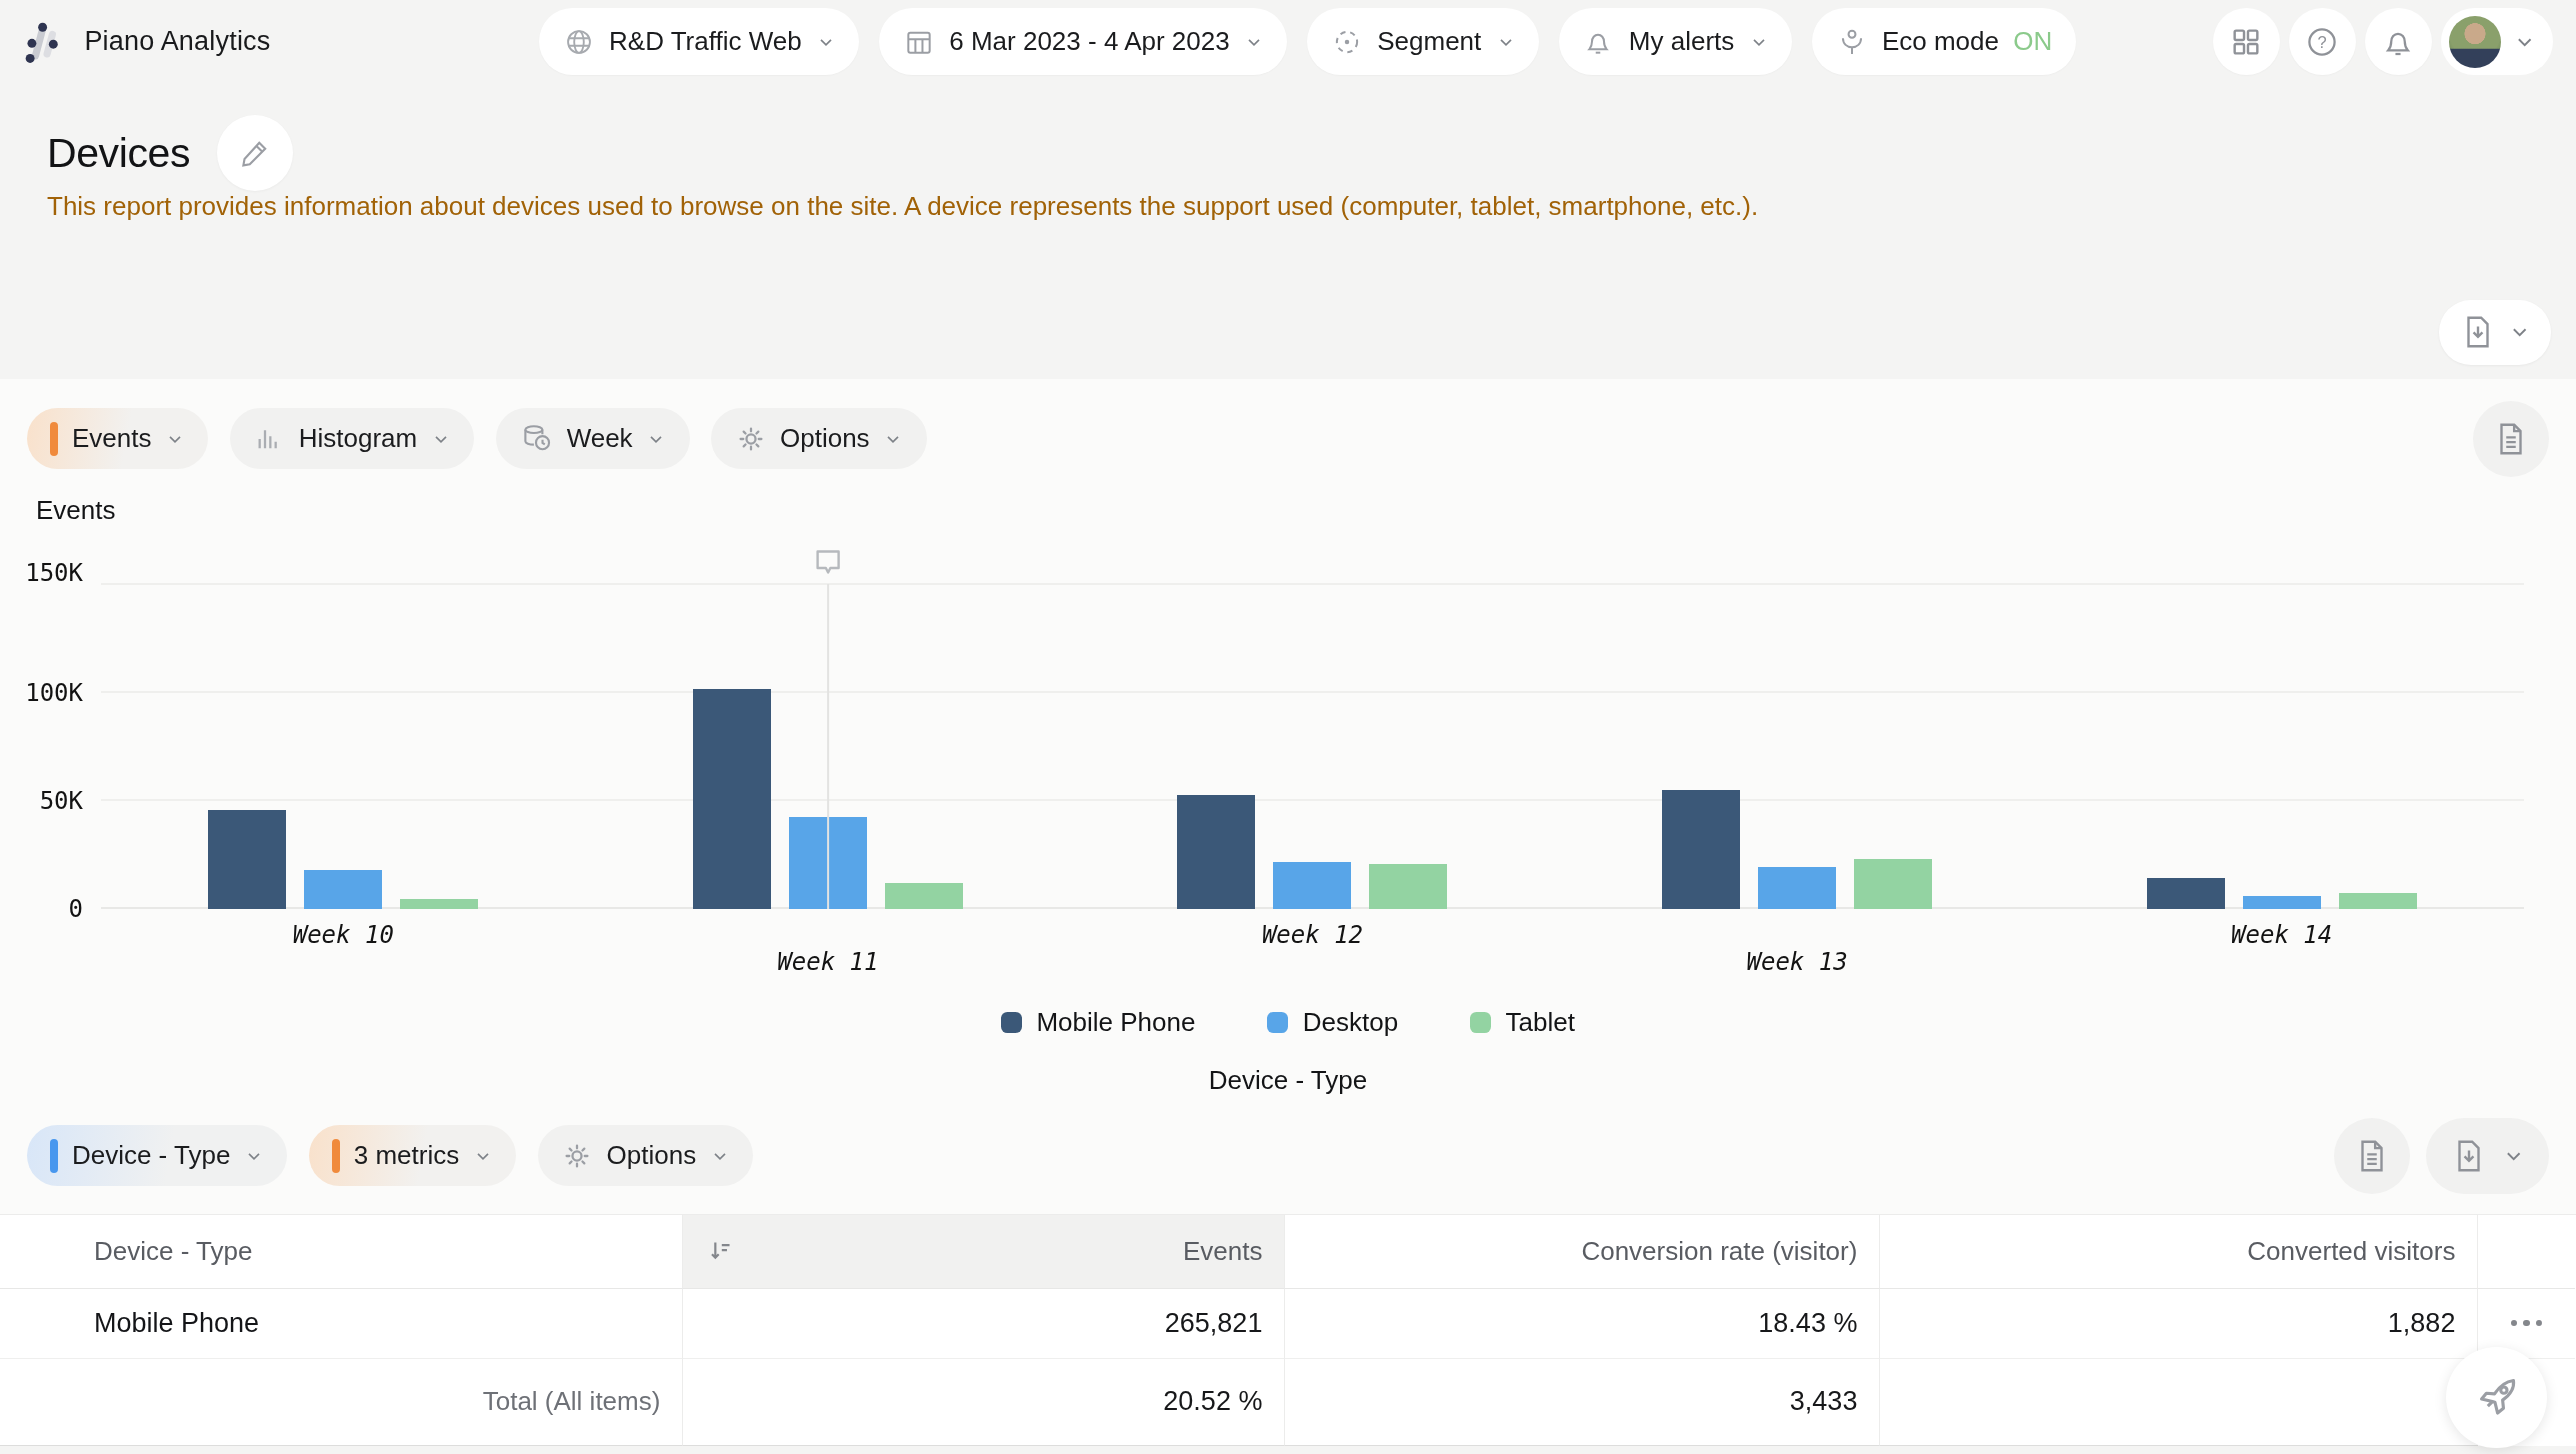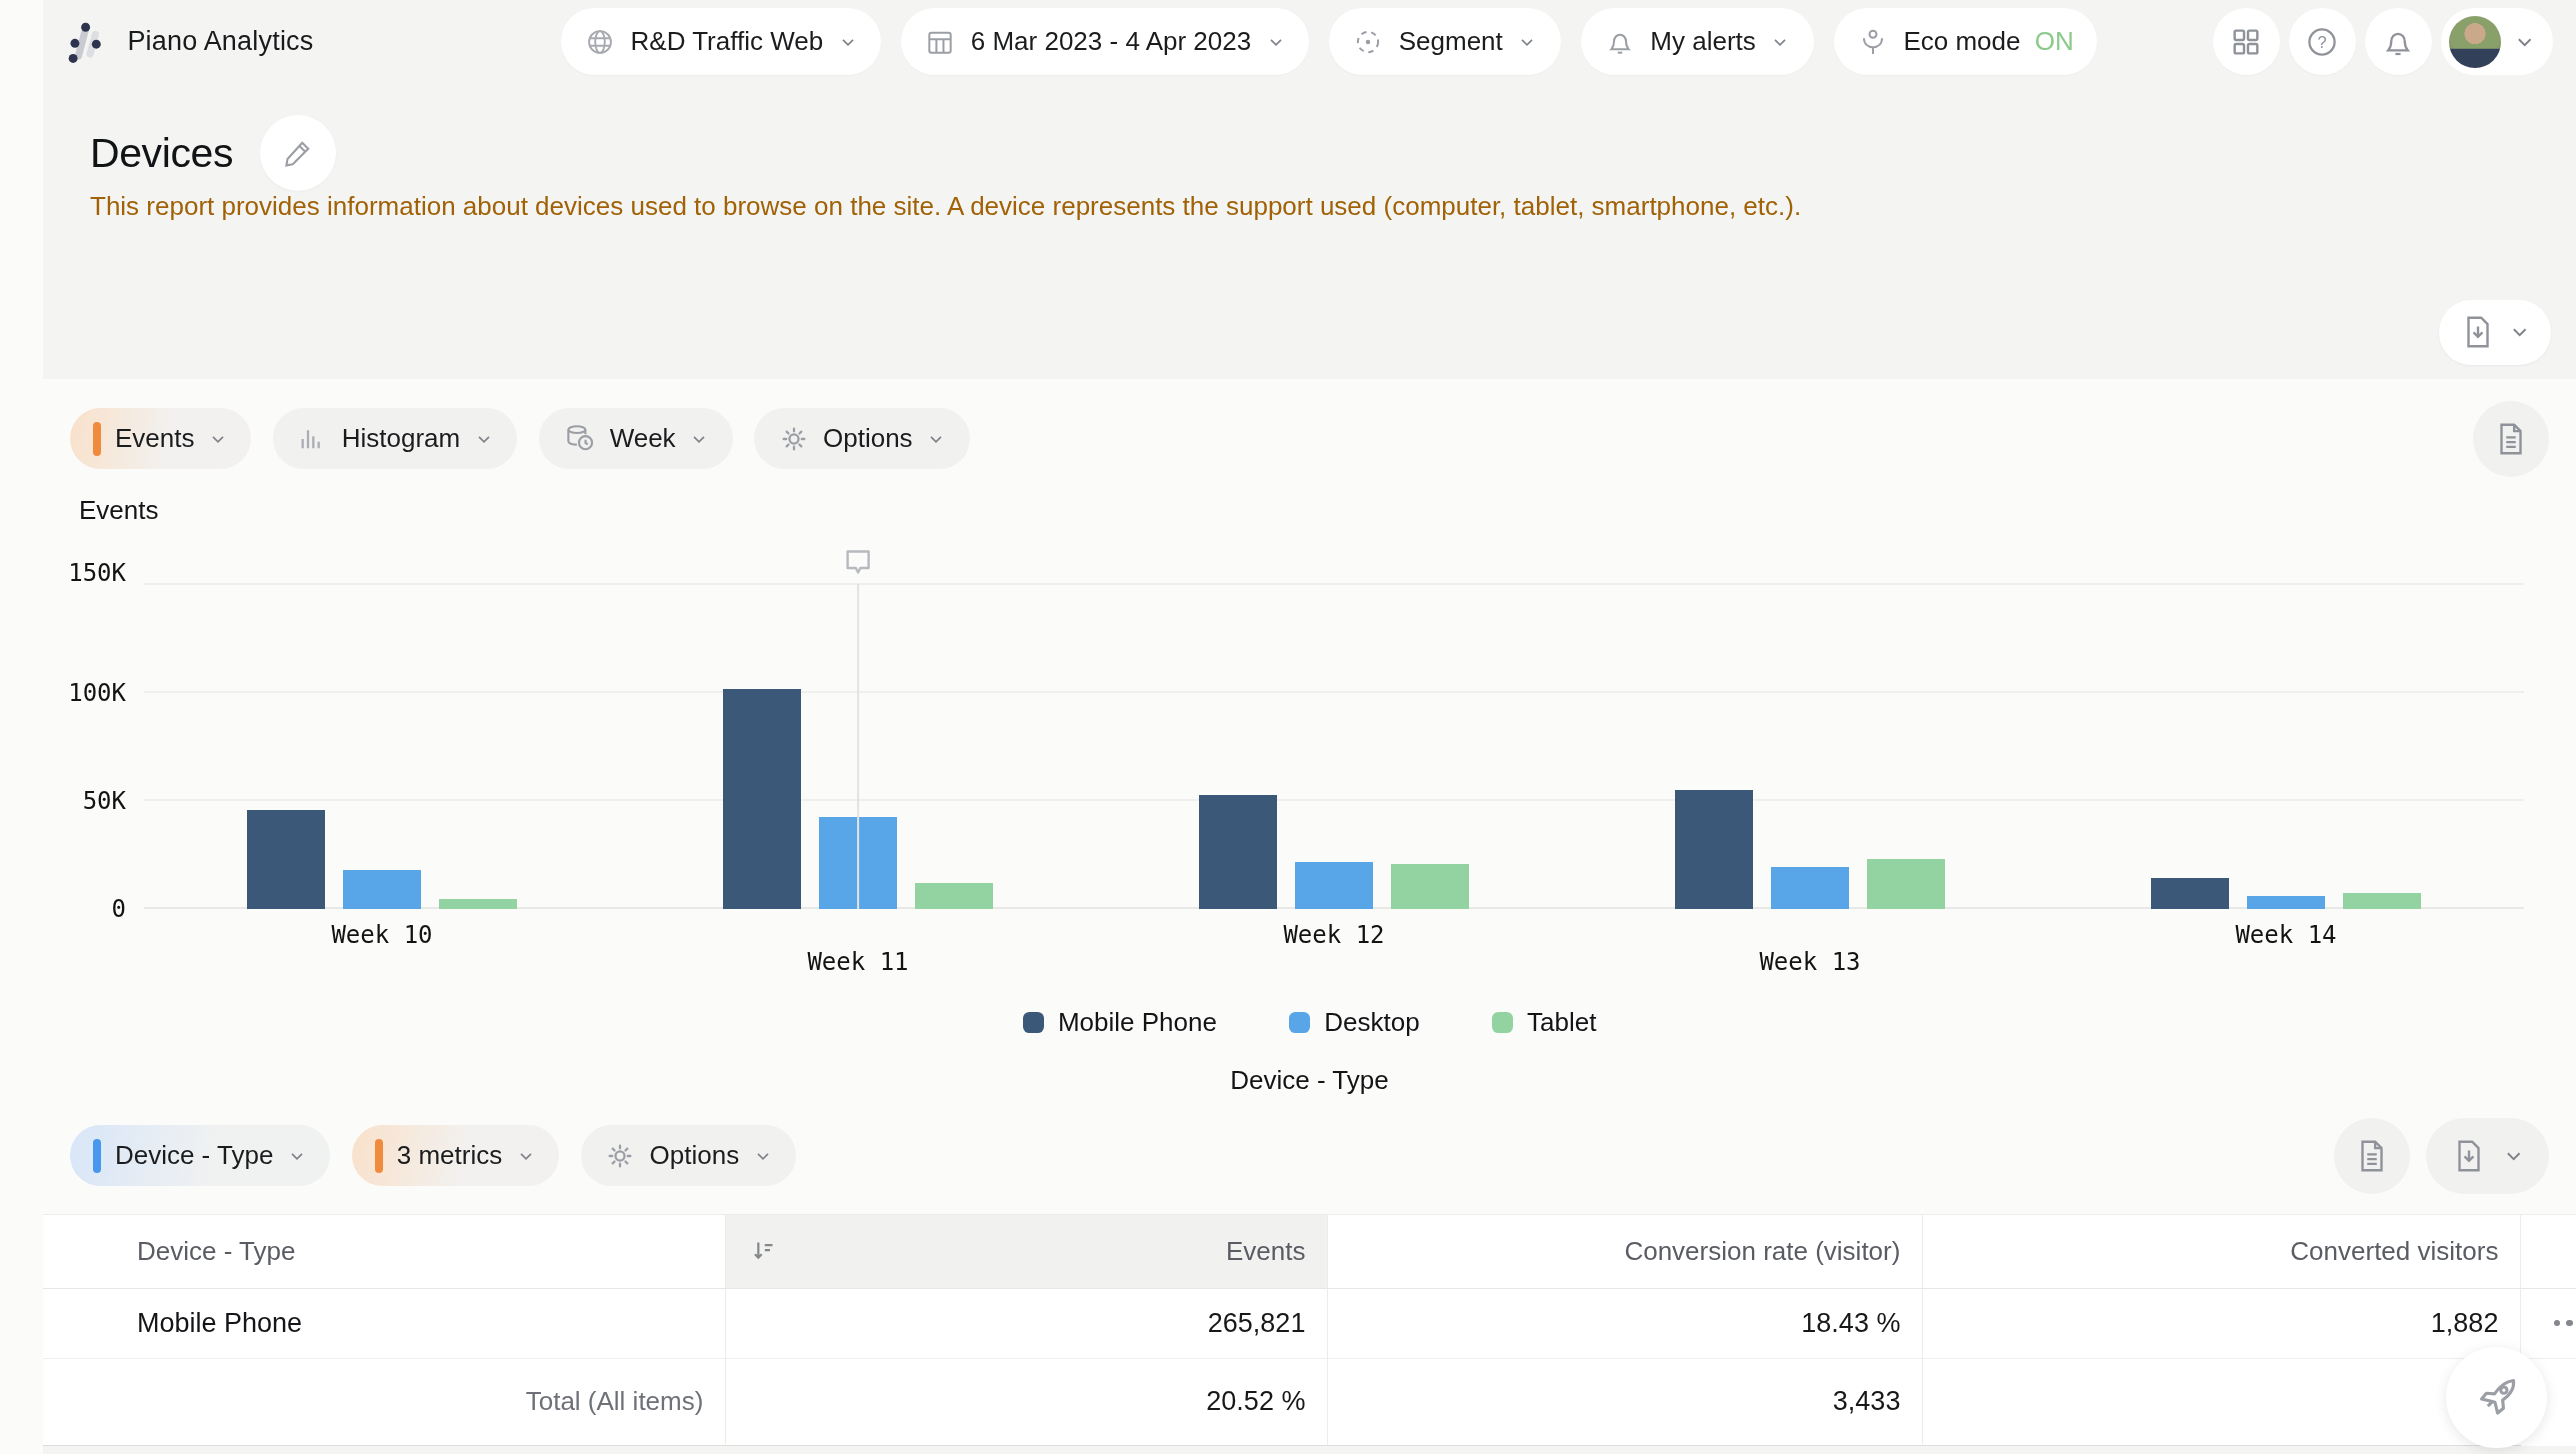--- a/index.html
+++ b/index.html
@@ -1,20 +1,20 @@
 <!DOCTYPE html>
 <html style="font-size:14.4px"><head>
 <meta charset="utf-8">
 <style>
   * { margin:0; padding:0; box-sizing:border-box; }
   html,body { width:2576px; height:1455px; }
   .page {
     position:relative; width:2576px; height:1455px; overflow:hidden;
     background:#fbfbfa; font-family:"Liberation Sans", sans-serif;
-    color:#17181a; font-size:26px;padding-left:43px;
+    color:#17181a; font-size:26px;
   }
   
   .topbar { height:83px; background:#f4f4f3; display:flex; align-items:center; padding:0 23.4px; }
   .brand { display:flex; align-items:center; gap:20px; min-width:379px; }
   .brand-title { font-size:27px; color:#191a1c; letter-spacing:0.2px; }
   .topbar-center { display:flex; gap:20px; margin:0 auto; }
   .pill-white {
     height:67px; background:#ffffff; border-radius:34px; display:flex; align-items:center;
     gap:14.4px; padding:0 23.4px; box-shadow:0 0.9px 1.8px rgba(0,0,0,.03); cursor:default; border:none;
     font-size:26px; color:#1b1c1e; font-family:inherit;
@@ -54,21 +54,21 @@
   .gridline { position:absolute; left:0; right:0; height:1.8px; background:#efefed; }
   .gridline.zero { background:#e8e8e6; }
   .ytick { position:absolute; left:-94px; width:76px; text-align:right; font-family:"DejaVu Sans Mono", monospace; font-size:24px; color:#131313; transform:translateY(-50%); }
   .bar-groups { position:absolute; left:0; right:0; top:0; bottom:0; display:flex; }
   .bar-group { flex:1; display:flex; align-items:flex-end; justify-content:center; gap:18px; }
   .bar { width:78px; }
   .annotation { position:absolute; top:-41px; bottom:0; width:1.8px; transform:translateX(-50%); }
   .annotation .vline { position:absolute; top:40px; bottom:0; left:0; width:1.8px; background:#e3e3e1; }
   .annotation .bubble { position:absolute; top:0; left:50%; transform:translateX(-50%); }
   .week-labels { display:flex; margin:12.6px 52px 0 101px; }
-  .week-label { flex:1; text-align:center; font-family:"DejaVu Sans Mono", monospace; font-size:24px; color:#131313; }
+  .week-label { flex:1; text-align:center; font-family:"DejaVu Sans Mono", monospace; font-size:24px; color:#131313;font-style:italic; }
   .week-label.stagger { padding-top:27px; }
   .legend { display:flex; justify-content:center; align-items:center; gap:72px; margin-top:31px; }
   .legend-item { display:flex; align-items:center; gap:14.4px; background:none; border:none; font-size:26px; color:#131416; font-family:inherit; }
   .swatch { width:21px; height:21px; border-radius:6.3px; }
   .xlabel { text-align:center; margin-top:27px; font-size:26px; color:#131416; }
   
   .table { margin-top:20px; background:#fff; border-top:0.9px solid #ececeb; }
   .thead, .trow, .trow-total { display:grid; grid-template-columns:683px 602px 595px 598px 97px; }
   .thead { height:74px; }
   .trow { height:70px; }

